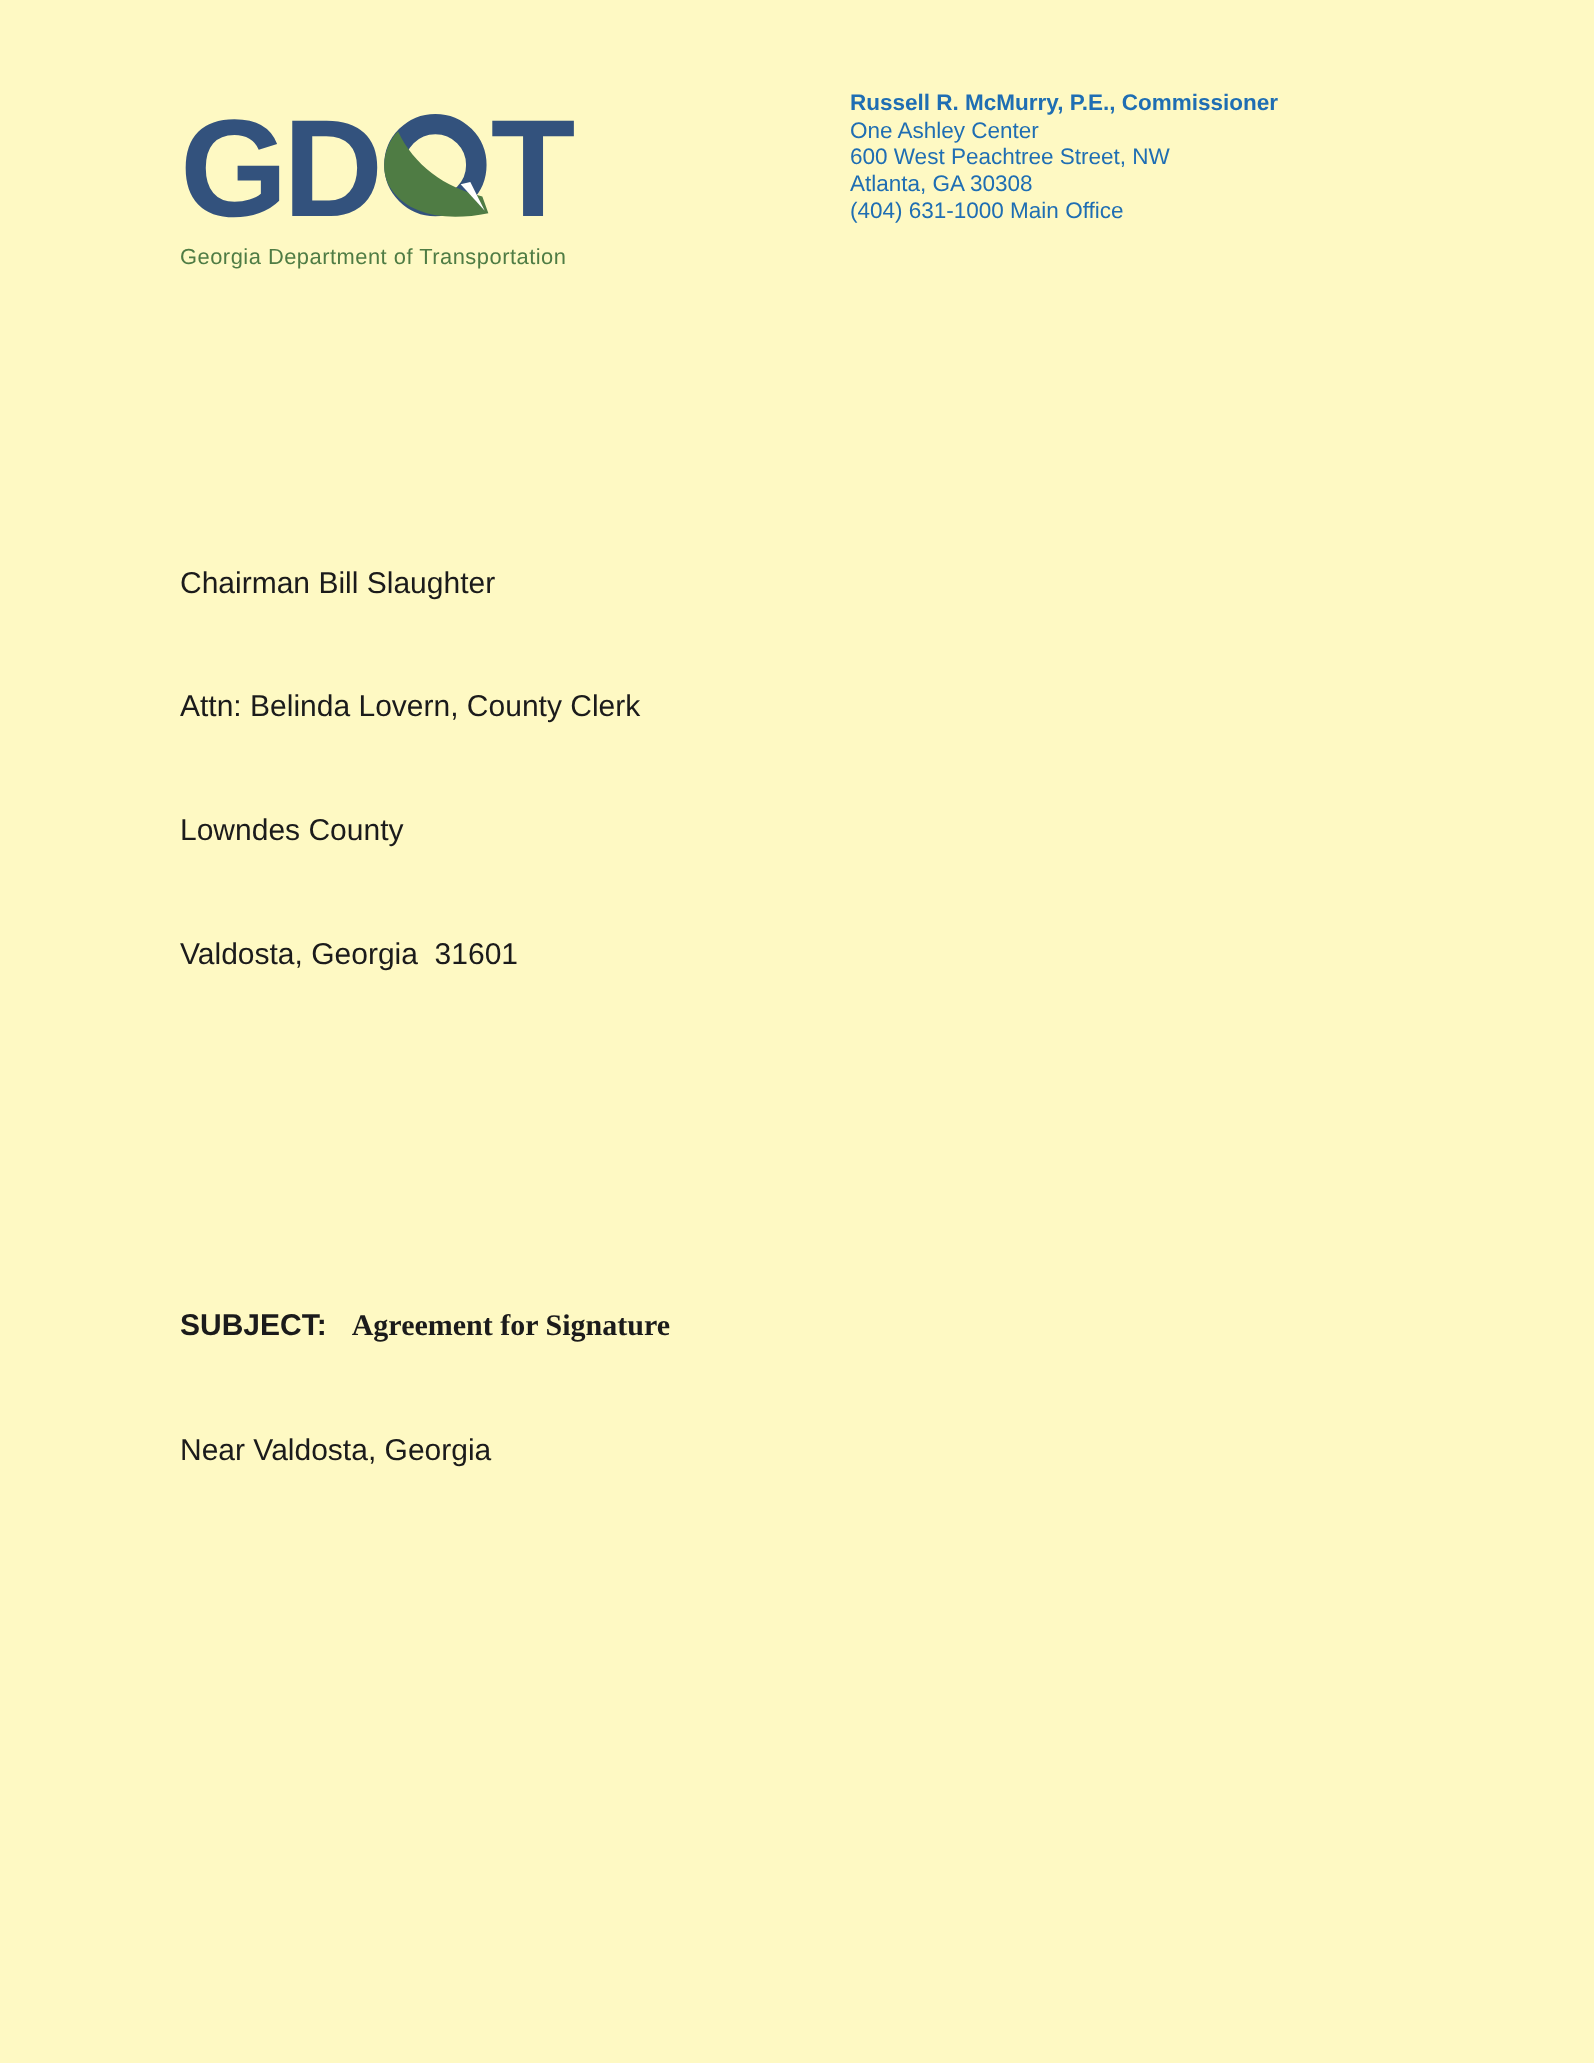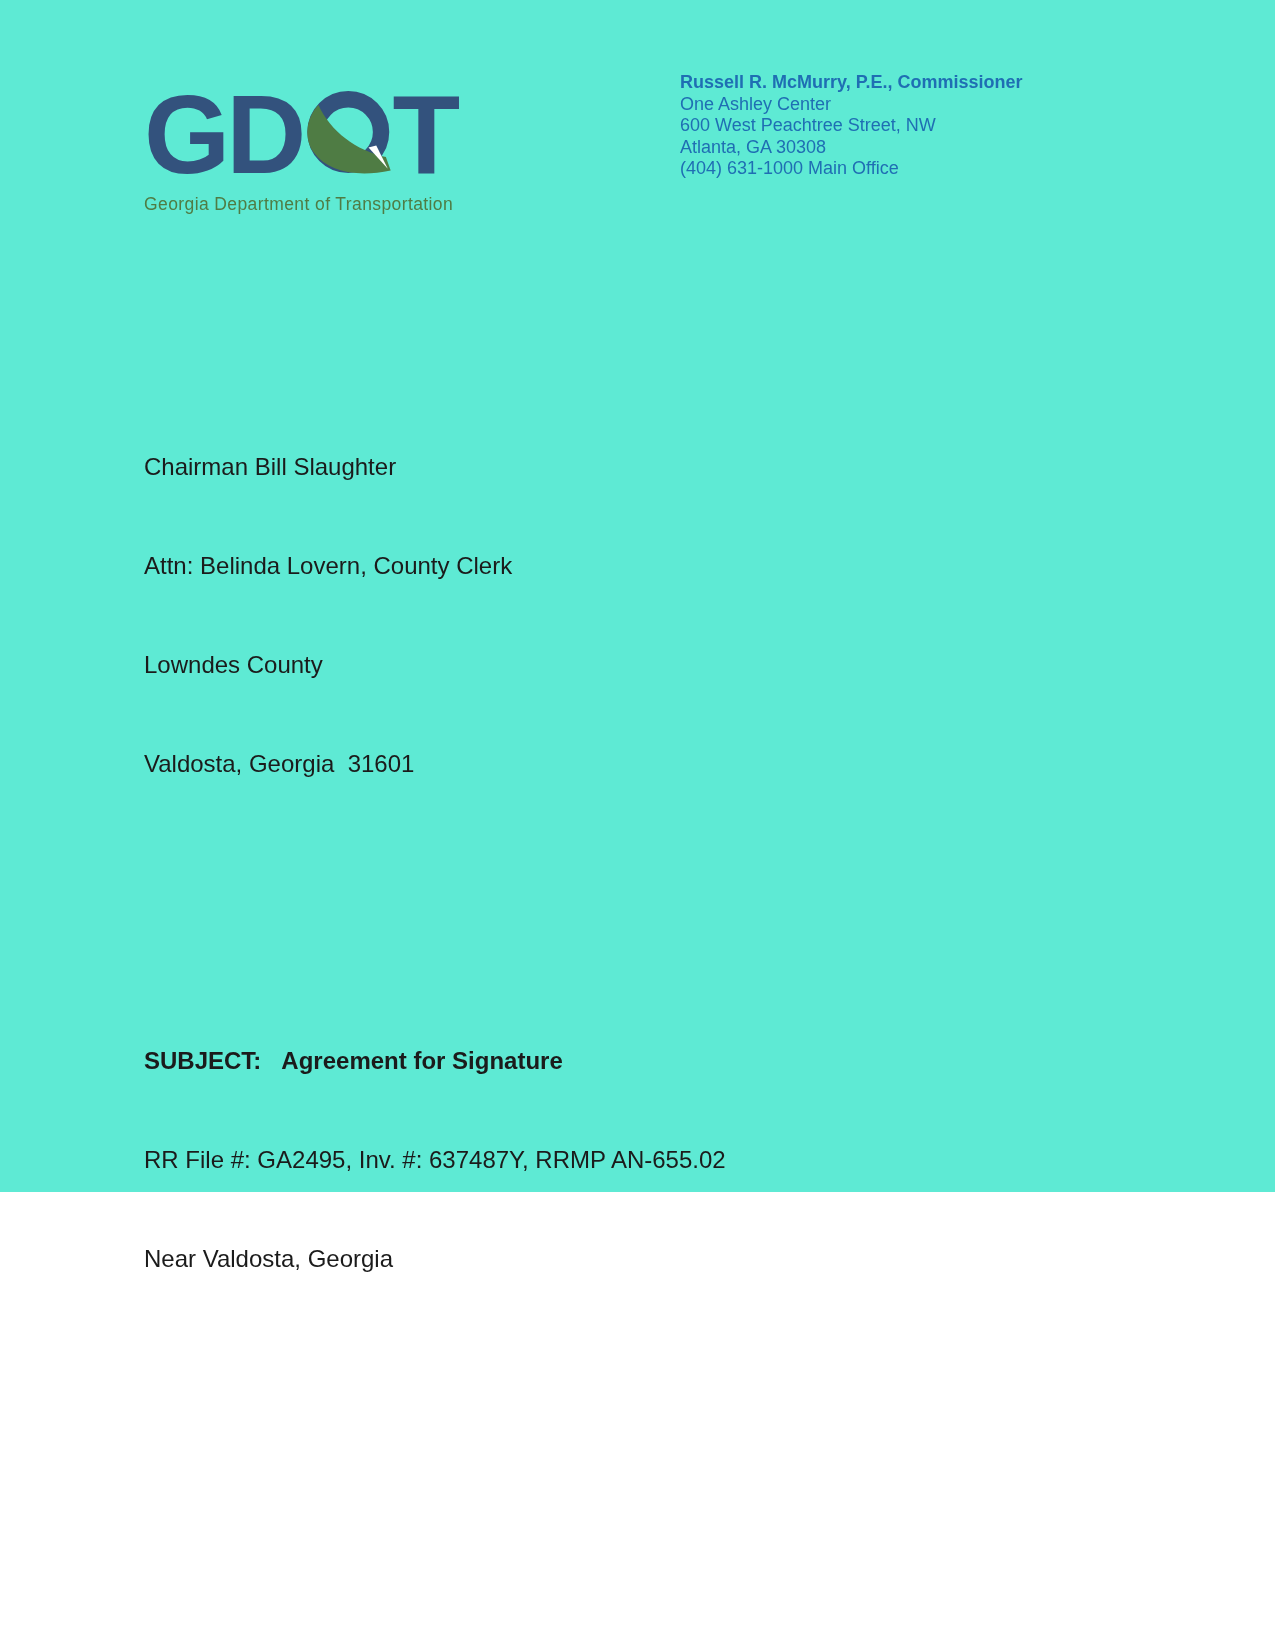--- a/index.html
+++ b/index.html
@@ -4,21 +4,21 @@
 <style>
   * { margin:0; padding:0; box-sizing:border-box; }
   html,body { background:#ffffff; }
   body {
     width:1275px; height:1650px;
     font-family:"Liberation Sans", sans-serif;
     color:#1b1b1b;
     overflow:hidden;
     position:relative;
   }
-  .page { width:1275px; height:1192px; background:#5eead4; position:relative; }
+  .page { width:1275px; height:1650px; background:#fef9c3; position:relative; }
 
   
   .letterhead { position:absolute; top:0; left:0; width:100%; height:215px; }
   .logo-block { position:absolute; left:144px; top:86px; width:320px; }
   .logo-tagline {
     margin-top:9px;
     font-size:17.5px;
     letter-spacing:0.4px;
     color:#4f7c44;
     white-space:nowrap;
@@ -36,21 +36,21 @@
   .letter-content {
     position:absolute;
     left:144px; top:252px;
     width:912px;
     font-size:24px;
     line-height:33px;
     white-space:pre-wrap;
   }
   .block { margin-bottom:33px; }
   .subject-first-line { font-weight:bold; }
-  .subject-title { margin-left:20px; }
+  .subject-title { margin-left:20px;font-family:Liberation Serif, serif; }
   .sup { vertical-align:super; font-size:0.58em; line-height:0; }
 </style>
 </head>
 <body>
 
 <div class="page">
 
   <div class="letterhead">
 
     <div class="logo-block">
@@ -80,21 +80,20 @@
 
     <div class="block">
       <div>Chairman Bill Slaughter</div>
       <div>Attn: Belinda Lovern, County Clerk</div>
       <div>Lowndes County</div>
       <div>Valdosta, Georgia  31601</div>
     </div>
 
     <div class="block">
       <div class="subject-first-line"><span>SUBJECT:</span><span class="subject-title">Agreement for Signature</span></div>
-      <div>RR File #: GA2495, Inv. #: 637487Y, RRMP AN-655.02</div>
       <div>Near Valdosta, Georgia</div>
       
     </div>
 
     
 
     
 
     
 

